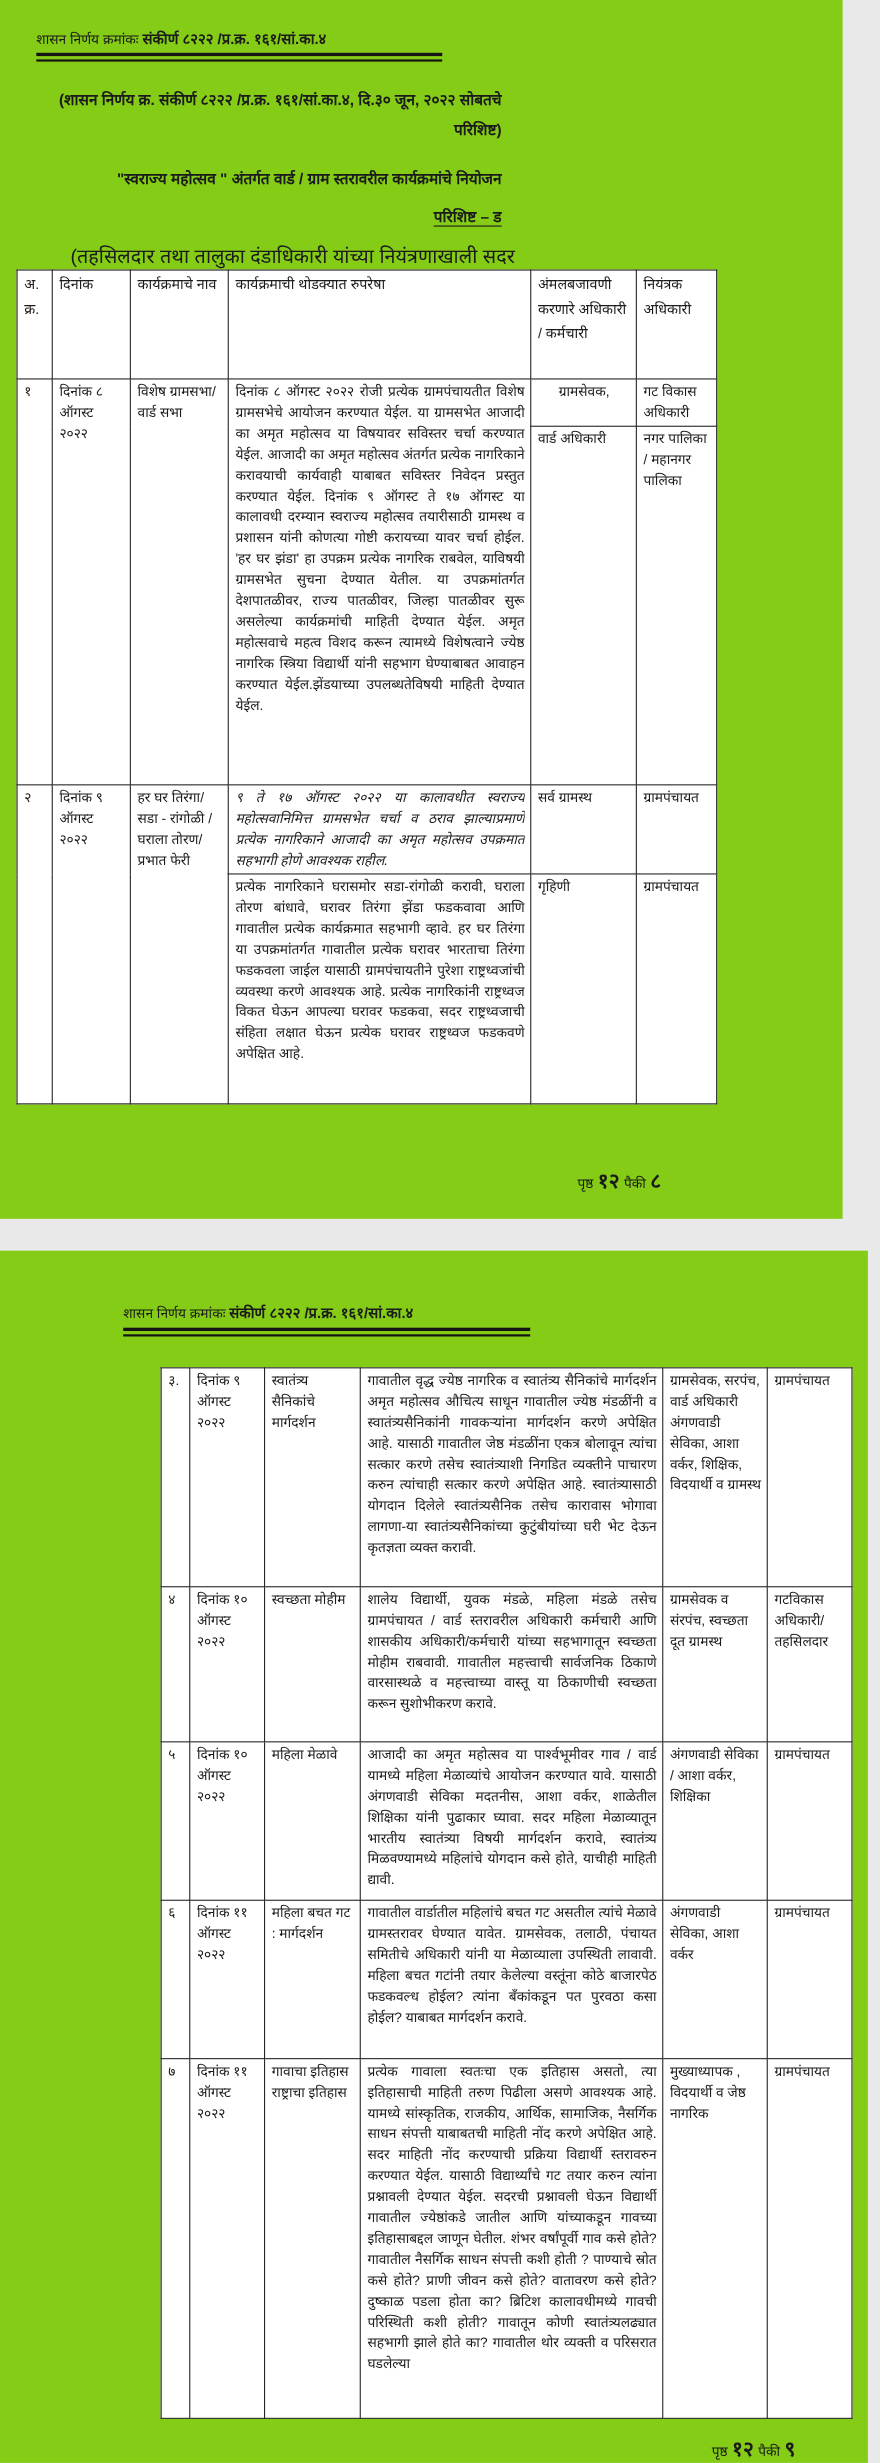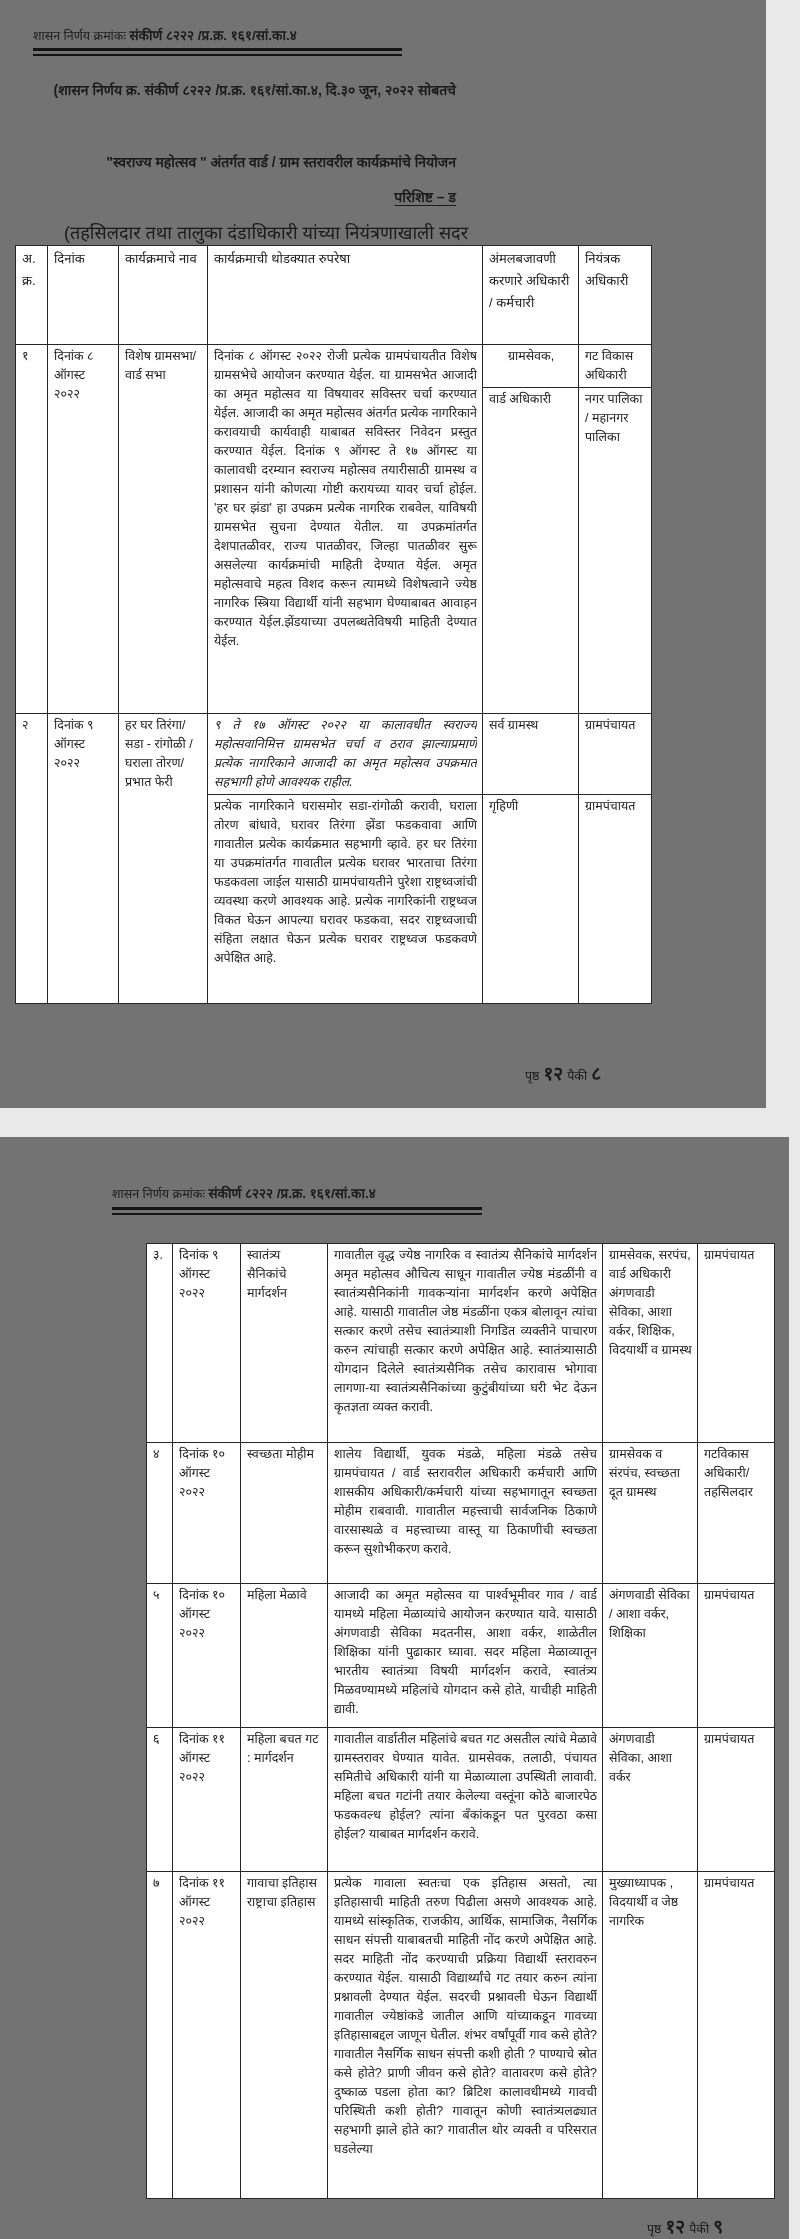--- a/index.html
+++ b/index.html
@@ -3,21 +3,21 @@
 <meta charset="utf-8">
 <style>
   html,body{margin:0;padding:0;}
   body{
     width:800px;height:2239px;position:relative;
     background:#e9e9e9;
     font-family:"Liberation Sans", sans-serif;
     color:#1b1b1b;
     -webkit-font-smoothing:antialiased;
   }
-  .page{position:absolute;background:#737373;overflow:hidden;}
+  .page{position:absolute;background:#84cc16;overflow:hidden;}
   .abs{position:absolute;}
   .refline{font-size:12.5px;white-space:nowrap;}
   .refline .num{font-weight:bold;font-size:13.5px;}
   .dbl-rule{border-top:3px solid #141414;border-bottom:2px solid #141414;height:3px;}
   .center-block{text-align:right;padding-left:16px;}
   .headln{font-size:14px;font-weight:bold;line-height:20px;}
   .appendix{font-size:14px;font-weight:bold;text-decoration:underline;text-underline-offset:3px;}
   .note{font-size:18px;}
   table.gr-table{position:absolute;border-collapse:collapse;table-layout:fixed;background:#fff;}
   table.gr-table td{
@@ -39,20 +39,21 @@
 
   <div class="abs refline" style="left:33px;top:26px;">
     <span>शासन निर्णय क्रमांकः</span>
     <span class="num">संकीर्ण ८२२२ /प्र.क्र. १६१/सां.का.४</span>
   </div>
 
   <div class="abs dbl-rule" style="left:33px;top:48px;width:369px;"></div>
 
   <div class="abs center-block" style="left:0;top:80px;width:440px;">
     <div class="headln">(शासन निर्णय क्र. संकीर्ण ८२२२ /प्र.क्र. १६१/सां.का.४, दि.३० जून, २०२२ सोबतचे</div>
+    <div class="headln" style="margin-top:8px;">परिशिष्ट)</div>
   </div>
 
   <div class="abs center-block headln" style="left:0;top:152px;width:440px;">"स्वराज्य महोत्सव " अंतर्गत वार्ड / ग्राम स्तरावरील कार्यक्रमांचे नियोजन</div>
 
   <div class="abs center-block" style="left:0;top:187px;width:440px;">
     <span class="appendix">परिशिष्ट – ड</span>
   </div>
 
   <div class="abs center-block note" style="left:0;top:220px;width:452px;">(तहसिलदार तथा तालुका दंडाधिकारी यांच्या नियंत्रणाखाली सदर उपक्रम राबविण्यात यावा.)</div>
 

